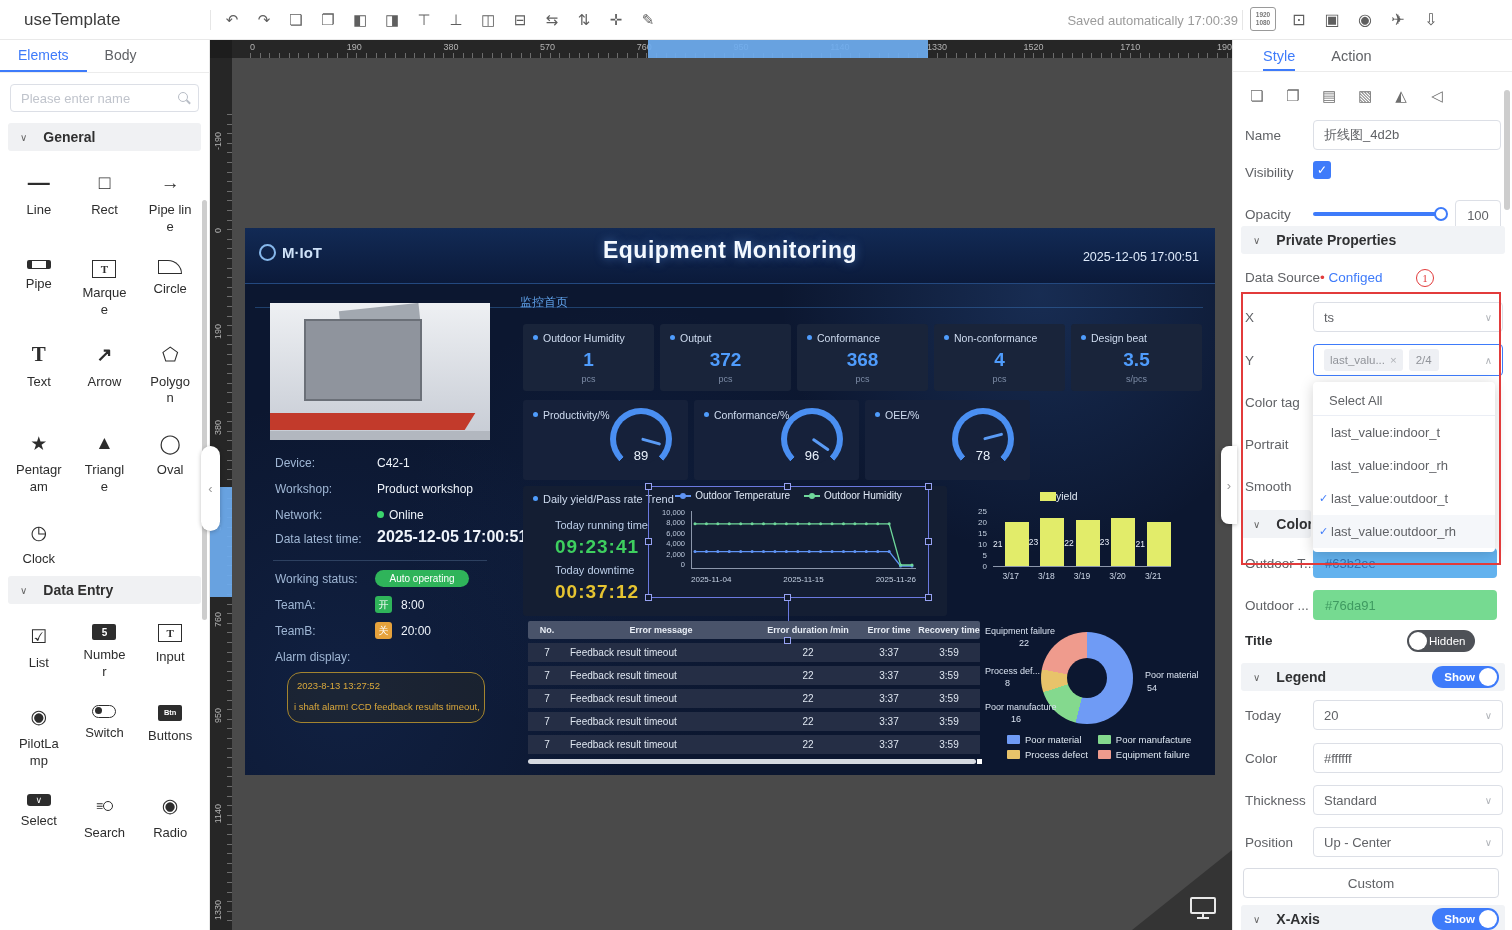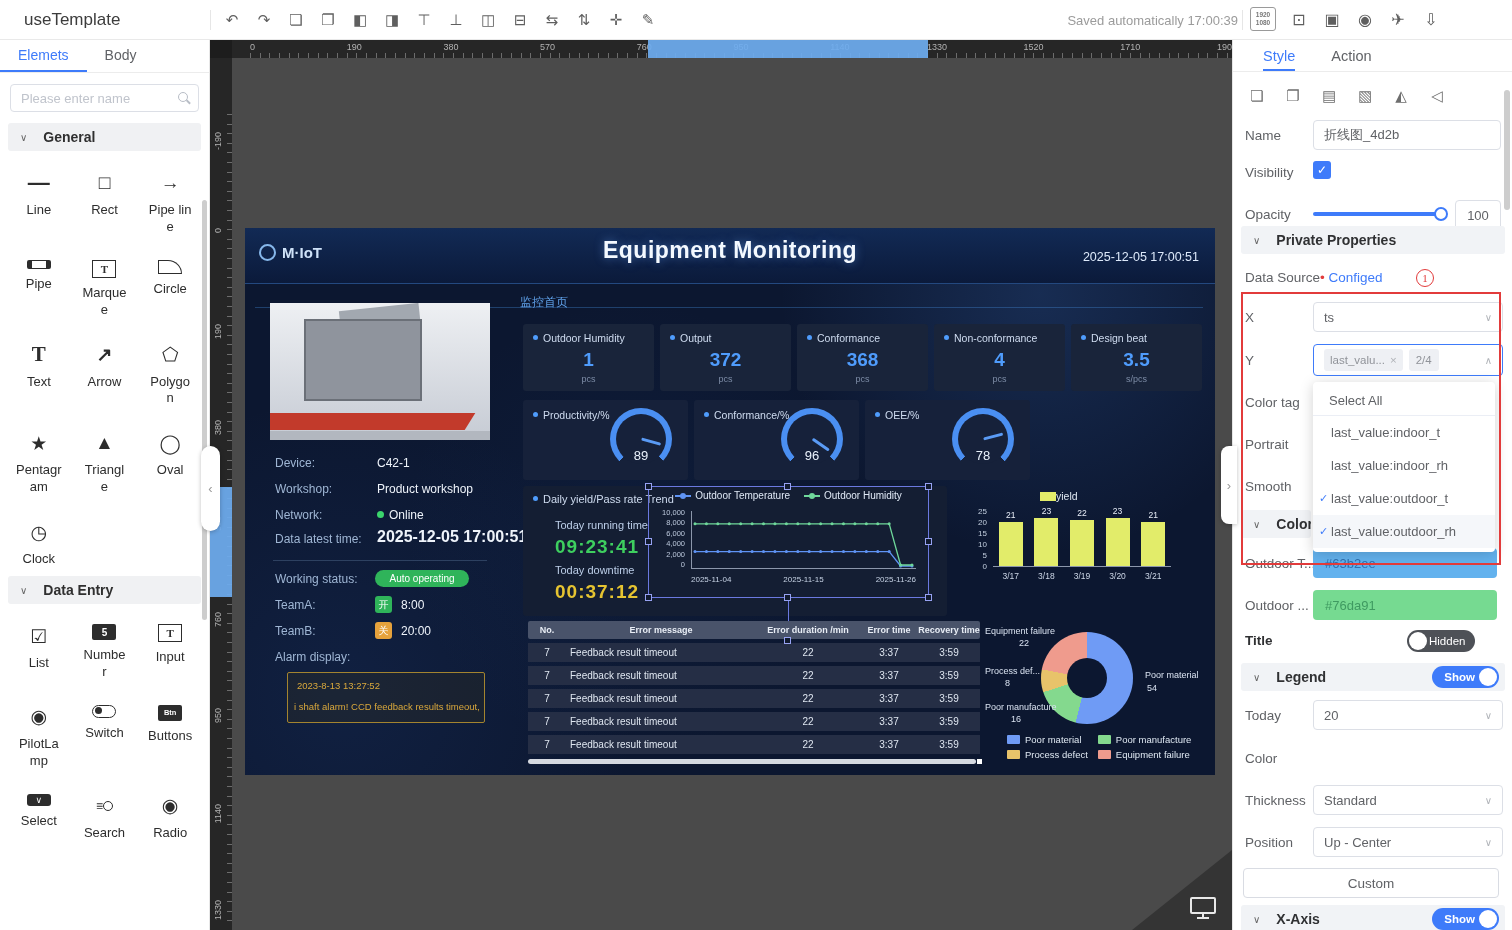--- a/index.html
+++ b/index.html
@@ -78,21 +78,21 @@
   .photo .ma{position:absolute;left:70px;top:4px;width:80px;height:26px;background:#a2a8b0;transform:rotate(-6deg)}
   .photo .mr{position:absolute;left:-10px;bottom:10px;width:210px;height:17px;background:#c23a2b;transform:skewX(-32deg)}
   .photo .mg{position:absolute;left:0;bottom:0;width:100%;height:9px;background:#b2b7bf}
   .d-row{position:absolute;font-size:12px;color:#9fb6d4}
   .d-val{position:absolute;font-size:12px;color:#eef3fa}
   .big-time{font-size:16px !important;font-weight:bold}
   .dot-g{display:inline-block;width:7px;height:7px;border-radius:50%;background:#3bd56c;margin-right:5px;vertical-align:1px}
   .d-div{position:absolute;left:28px;top:332px;width:214px;height:1px;background:rgba(140,175,215,.25)}
   .pill-g{position:absolute;left:130px;width:94px;height:17px;background:#2fb45a;border-radius:9px;color:#fff;font-size:10px;display:flex;align-items:center;justify-content:center}
   .badge{position:absolute;left:130px;width:17px;height:17px;border-radius:3px;color:#fff;font-size:10px;display:flex;align-items:center;justify-content:center}
-  .alarm-box{position:absolute;left:42px;top:444px;width:198px;height:51px;border:1px solid #a3842f;border-radius:2px;background:rgba(60,50,18,.25)}
+  .alarm-box{position:absolute;left:42px;top:444px;width:198px;height:51px;border:1px solid #a3842f;border-radius:14px;background:rgba(60,50,18,.25)}
   .alarm-box .at{position:absolute;left:9px;top:7px;font-size:9.5px;color:#d9a83c}
   .alarm-box .am{position:absolute;left:6px;top:28px;font-size:9.5px;color:#d9a83c;white-space:nowrap;overflow:hidden;width:188px}
   
   .stats{position:absolute;left:278px;top:96px;display:flex;gap:6px}
   .stat{width:131px;height:67px;background:#19243a;border-radius:3px;position:relative;cursor:pointer}
   .stat .sl{position:absolute;left:10px;top:8px;font-size:10.5px;color:#cfdcf0;white-space:nowrap}
   .stat .sl::before{content:'';display:inline-block;width:5px;height:5px;border-radius:50%;background:#4f9cfc;margin-right:5px;vertical-align:2px}
   .stat .sv{position:absolute;left:0;right:0;top:25px;text-align:center;font-size:19px;font-weight:bold;color:#4f9cfc}
   .stat .su{position:absolute;left:0;right:0;top:50px;text-align:center;font-size:9px;color:#7d8ca6}
   
@@ -123,21 +123,21 @@
   .lc-x{position:absolute;left:42px;top:88px;width:225px;display:flex;justify-content:space-between;font-size:8px;color:#c6d2e4}
   .hdl{position:absolute;width:7px;height:7px;background:#111a2e;border:1.5px solid #97a2f2;z-index:3}
   .stem{position:absolute;left:calc(50% - 1px);top:110px;width:1.5px;height:42px;background:#6b79e0}
   .stem-h{left:calc(50% - 4.5px);top:150px}
   
   .bar-lgd{position:absolute;left:795px;top:262px;display:flex;align-items:center;font-size:10.5px;color:#dfe8f2}
   .bar-lgd .sw{width:16px;height:9px}
   .bar-y{position:absolute;left:714px;top:279px;width:28px}
   .bar-y span{display:block;text-align:right;font-size:8px;color:#c2cede;line-height:10.9px}
   .bars{position:absolute;left:748px;top:284px;width:178px;height:55px;border-bottom:1px solid #8c97ab;display:flex;justify-content:space-around;align-items:flex-end}
-  .bar-wrap{display:flex;flex-direction:column;align-items:center;gap:2px}
+  .bar-wrap{display:flex;flex-direction:row;align-items:center;gap:2px}
   .bar-val{font-size:8.5px;color:#e8eef8}
   .bar{width:24px}
   .bar-cats{position:absolute;left:748px;top:343px;width:178px;display:flex;justify-content:space-around;font-size:8.5px;color:#ccd6e6}
   
   .tbl{position:absolute;left:283px;top:393px;width:452px}
   .tbl-head{display:flex;height:18px;background:#49536a;border-radius:2px;align-items:center;font-size:9px;font-weight:bold;color:#e8edf5}
   .tbl-row{display:flex;height:19px;margin-top:4px;background:#252e45;align-items:center;font-size:10px;color:#dfe6f0}
   .c0{width:38px;text-align:center}.c1{width:190px;padding-left:4px}.c2{width:104px;text-align:center}.c3{width:58px;text-align:center}.c4{width:62px;text-align:center}
   .tbl-head .c1{text-align:center;padding-left:0}
   .tbl-scroll{position:relative;margin-top:5px;height:5px;background:#d5d9e0;border-radius:3px;width:448px}
@@ -836,20 +836,21 @@
       <span class="chev" data-icon="section-chevron-icon">∨</span>
       <span>Legend</span>
       <span class="toggle tg-blue" style="right:6px;position:absolute">Show</span>
     </div>
     <span class="irow-label" style="top:668px">Today</span>
     <div class="i-select" style="top:660px">
       <span>20</span>
       <span class="chev" data-icon="chevron-down-icon">∨</span>
     </div>
     <span class="irow-label" style="top:711px">Color</span>
+    <input class="i-input" style="top: 703px; width: 190px;" value="#ffffff">
     <span class="irow-label" style="top:753px">Thickness</span>
     <div class="i-select" style="top:745px">
       <span>Standard</span>
       <span class="chev" data-icon="chevron-down-icon">∨</span>
     </div>
     <span class="irow-label" style="top:795px">Position</span>
     <div class="i-select" style="top:787px">
       <span>Up - Center</span>
       <span class="chev" data-icon="chevron-down-icon">∨</span>
     </div>

